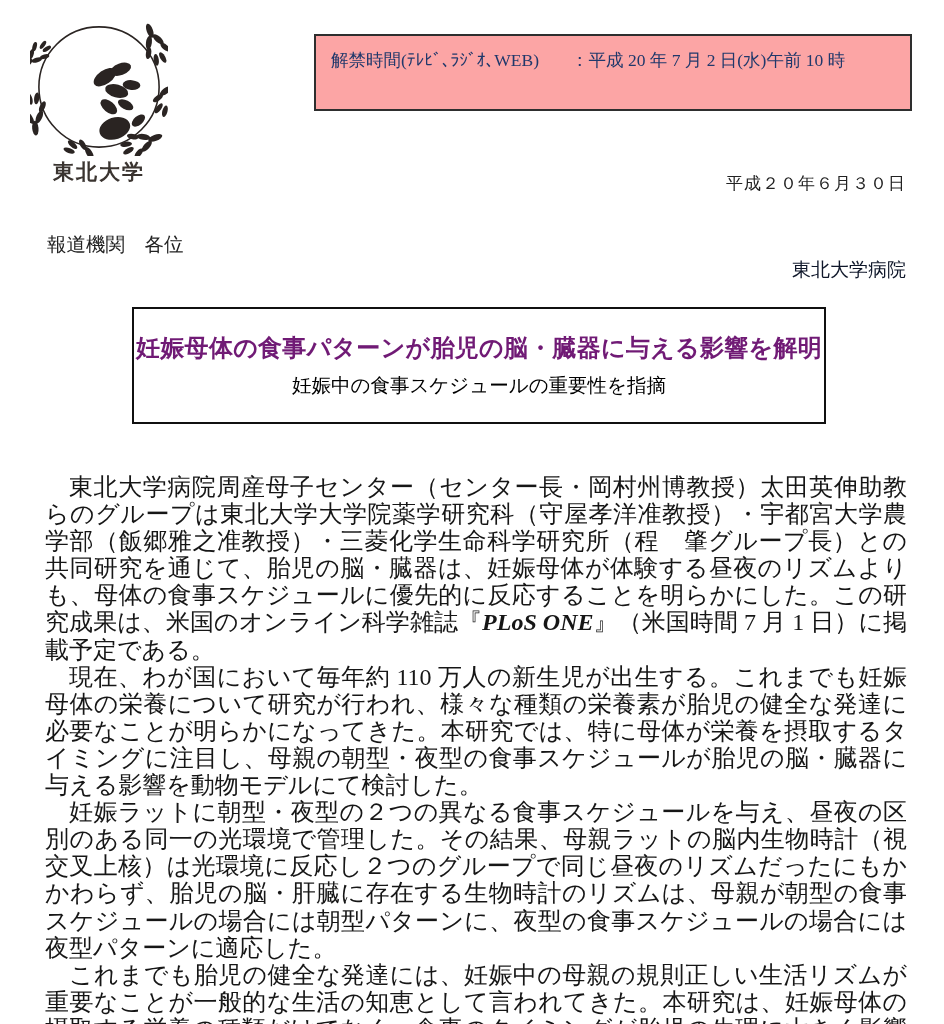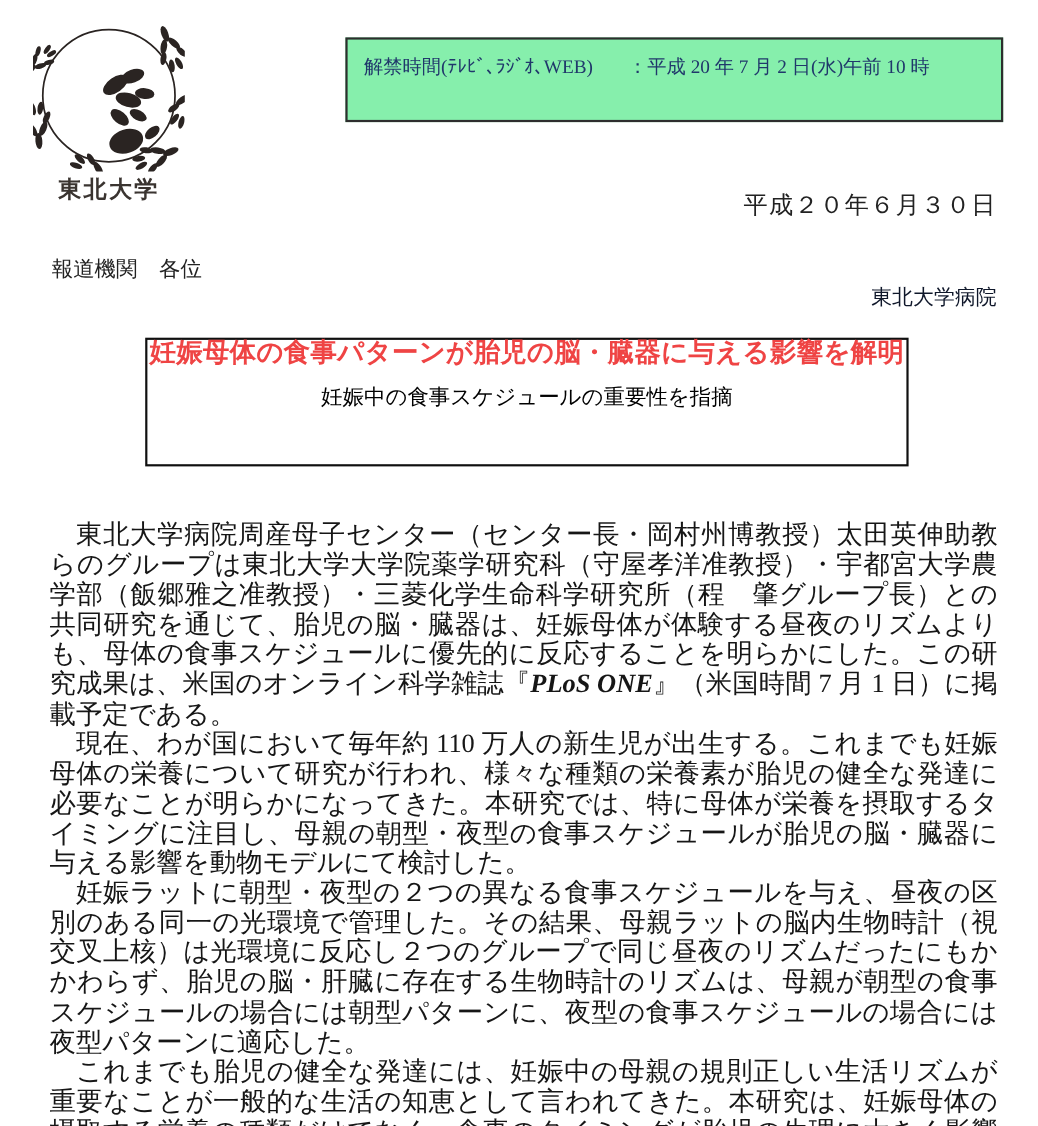--- a/index.html
+++ b/index.html
@@ -18,53 +18,54 @@
   .logo-emblem { display:block; margin:0 auto; }
   .logo-label {
     margin-top:2px;
     font-family:"Liberation Sans","DejaVu Sans",sans-serif;
     font-weight:bold; font-size:21px; letter-spacing:2px; color:#3a3430;
   }
 
   
   .embargo-box {
     position:absolute; left:314px; top:34px; width:598px; height:77px;
-    border:2px solid #2e2e2e; background:#86efac;
+    border:2px solid #2e2e2e; background:#fca5a5;
     padding:11px 12px 0 15px;
     color:#20386b;
     font-size:17.5px; line-height:1.55;
   }
   .embargo-row { display:flex; }
   .embargo-label { width:240px; flex:none; white-space:nowrap; }
   .embargo-label.indent { text-indent:96px; }
   .embargo-value { white-space:nowrap; }
 
   
   .date-line {
     position:absolute; top:172px; right:38px;
-    font-size:22px; letter-spacing:1px; color:#222;
+    font-size:17px; letter-spacing:1px; color:#222;
   }
   .addressee {
     position:absolute; left:47px; top:231px;
     font-size:19.5px; color:#222;
   }
   .org-line {
     position:absolute; top:257px; right:38px;
     font-size:19px; color:#0f172a;
   }
 
   
   .title-box {
     position:absolute; left:132px; top:307px; width:694px; height:117px;
     border:2.5px solid #101010; background:#ffffff;
     text-align:center;
   }
   .main-title {
-    font-family:Liberation Mono, monospace;
-    font-weight:bold; font-size:24px; letter-spacing:0.3px; color:#ef4444;
+    margin-top:25px;
+    font-family:Liberation Sans, sans-serif;
+    font-weight:bold; font-size:24px; letter-spacing:0.3px; color:#701a75;
     line-height:1.2;
   }
   .sub-title {
     margin-top:9px;
     font-size:19.5px; color:#000000;
   }
 
   
   .body-text {
     position:absolute; left:45px; top:474px; width:862px;

